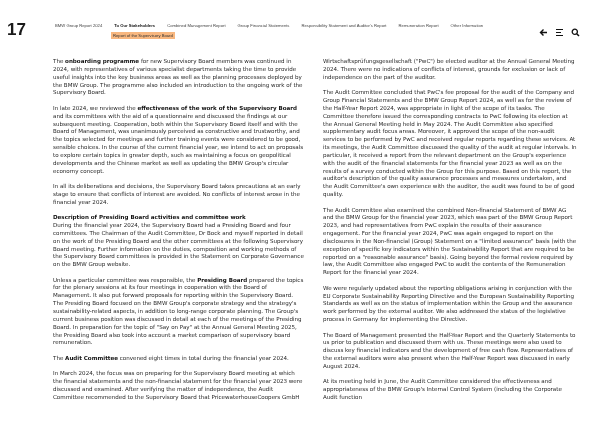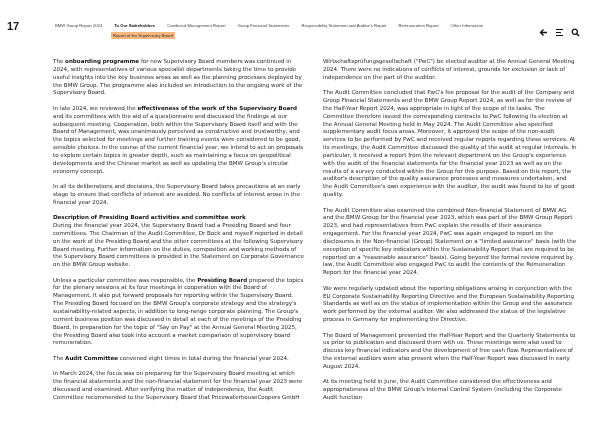--- a/index.html
+++ b/index.html
@@ -1,18 +1,18 @@
 <!DOCTYPE html>
 <html><head>
 <meta charset="utf-8">
 <style>
   html, body { margin:0; padding:0; background:#ffffff; }
   body { width:600px; height:424px; position:relative; overflow:hidden;
          font-family:"DejaVu Sans", sans-serif; color:#262626; }
-  .page-num { position:absolute; left:7px; top:20px; font-size:11px; font-weight:bold;
+  .page-num { position:absolute; left:7px; top:20px; font-size:17px; font-weight:bold;
               font-family:"Liberation Sans", sans-serif; color:#1a1a1a; }
   .nav { position:absolute; left:55px; top:23px; display:flex; gap:0; font-size:4.2px;
          font-family:"Liberation Sans", sans-serif; color:#444; white-space:nowrap; }
   .nav .item { margin-right:12px; cursor:pointer; }
   .nav .item.active { font-weight:bold; color:#111; }
   .subnav { position:absolute; left:111px; top:32px; font-size:4.2px; padding:1px 2px;
             background:#f8b77f; color:#333; font-family:"Liberation Sans", sans-serif; }
   .icons { position:absolute; left:539px; top:22px; display:flex; gap:7px; align-items:center; }
   .icons span { display:inline-block; width:9px; height:9px; cursor:pointer; }
   .col { position:absolute; top:58px; width:252px; font-size:5.55px; line-height:7.85px; }

